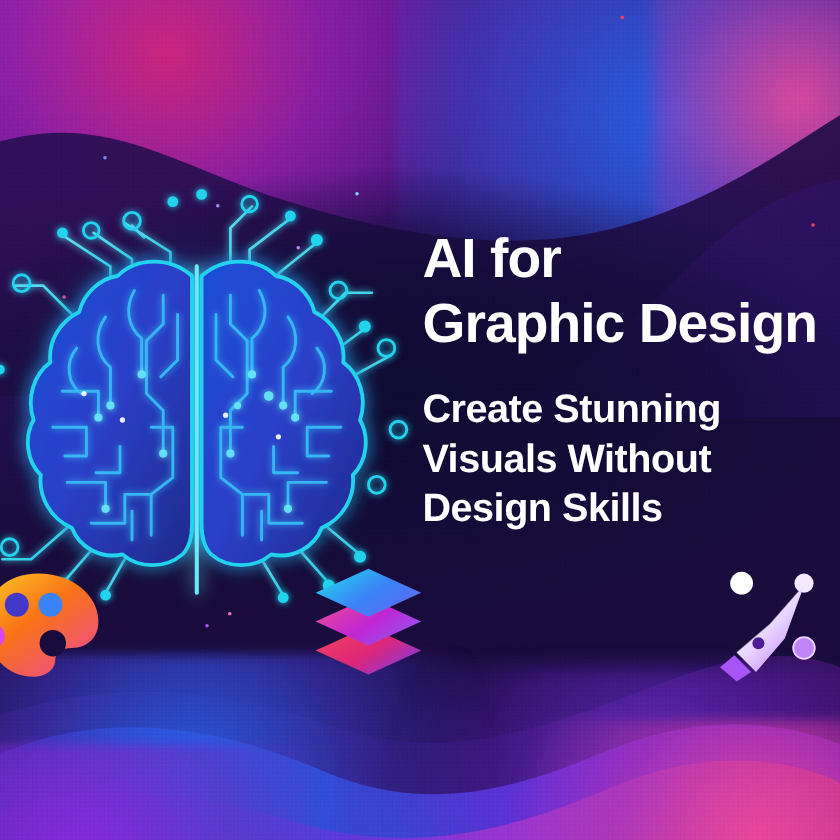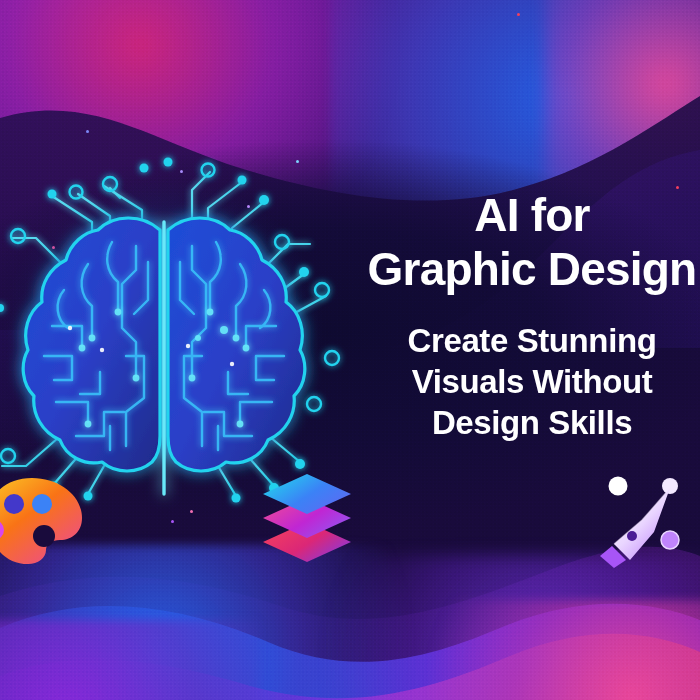--- a/index.html
+++ b/index.html
@@ -5,21 +5,20 @@
 <style>
   * { margin:0; padding:0; box-sizing:border-box; }
   html,body { width:700px; height:700px; overflow:hidden; background:#16093a; }
   body { font-family:"Liberation Sans", sans-serif; }
 
   #poster {
     position:relative;
     width:700px; height:700px;
     overflow:hidden;
     background:#190b3c;
-    text-align:center;
   }
 
   
   .bg-layer { position:absolute; inset:0; pointer-events:none; }
 
   .bg-base {
     background:
       radial-gradient(120% 80% at 10% 0%,  #7b1fa2 0%, #5b1894 28%, #2b1060 58%, #190b3c 82%),
       linear-gradient(160deg,#2a1060 0%,#190b3c 55%,#1b0c40 100%);
   }

